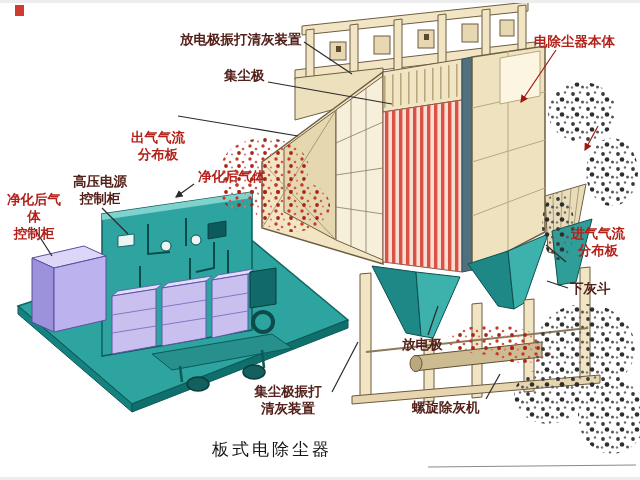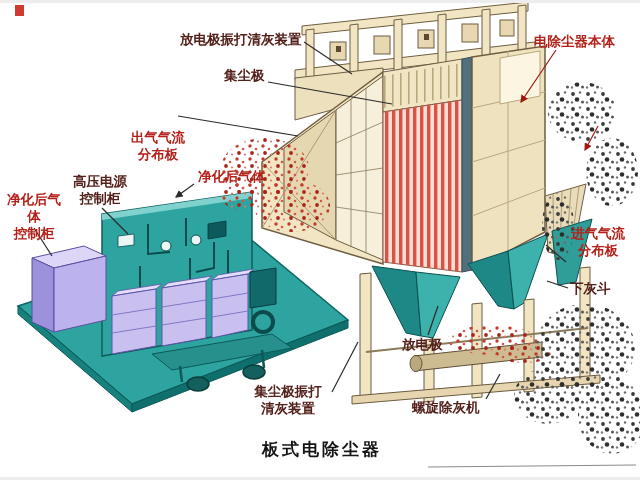--- a/index.html
+++ b/index.html
@@ -10,22 +10,22 @@
   #canvas{position:absolute;inset:0;}
   #scene{position:absolute;left:0;top:0;z-index:1;}
   .edge-strip{position:absolute;left:0;width:640px;height:3px;background:#ededed;z-index:4;}
   .lbl{
     position:absolute;z-index:5;font-weight:bold;font-size:13.5px;line-height:1.25;
     white-space:pre-line;color:var(--label-red,#b3211a);
   }
   .lbl.dark{color:var(--label-dark,#53201a);}
   .lbl.center{text-align:center;}
   .caption{
-    position:absolute;z-index:5;font-weight:bold;font-size:17px;letter-spacing:3px;
-    color:var(--title-color,#141414);text-align:right;
+    position:absolute;z-index:5;font-weight:normal;font-size:17px;letter-spacing:3px;
+    color:var(--title-color,#141414);text-align:left;
   }
 </style>
 </head>
 <body>
 
 <div id="canvas">
 
   <div class="edge-strip" style="top:0;"></div>
   <div class="edge-strip" style="top:477px;"></div>
 

